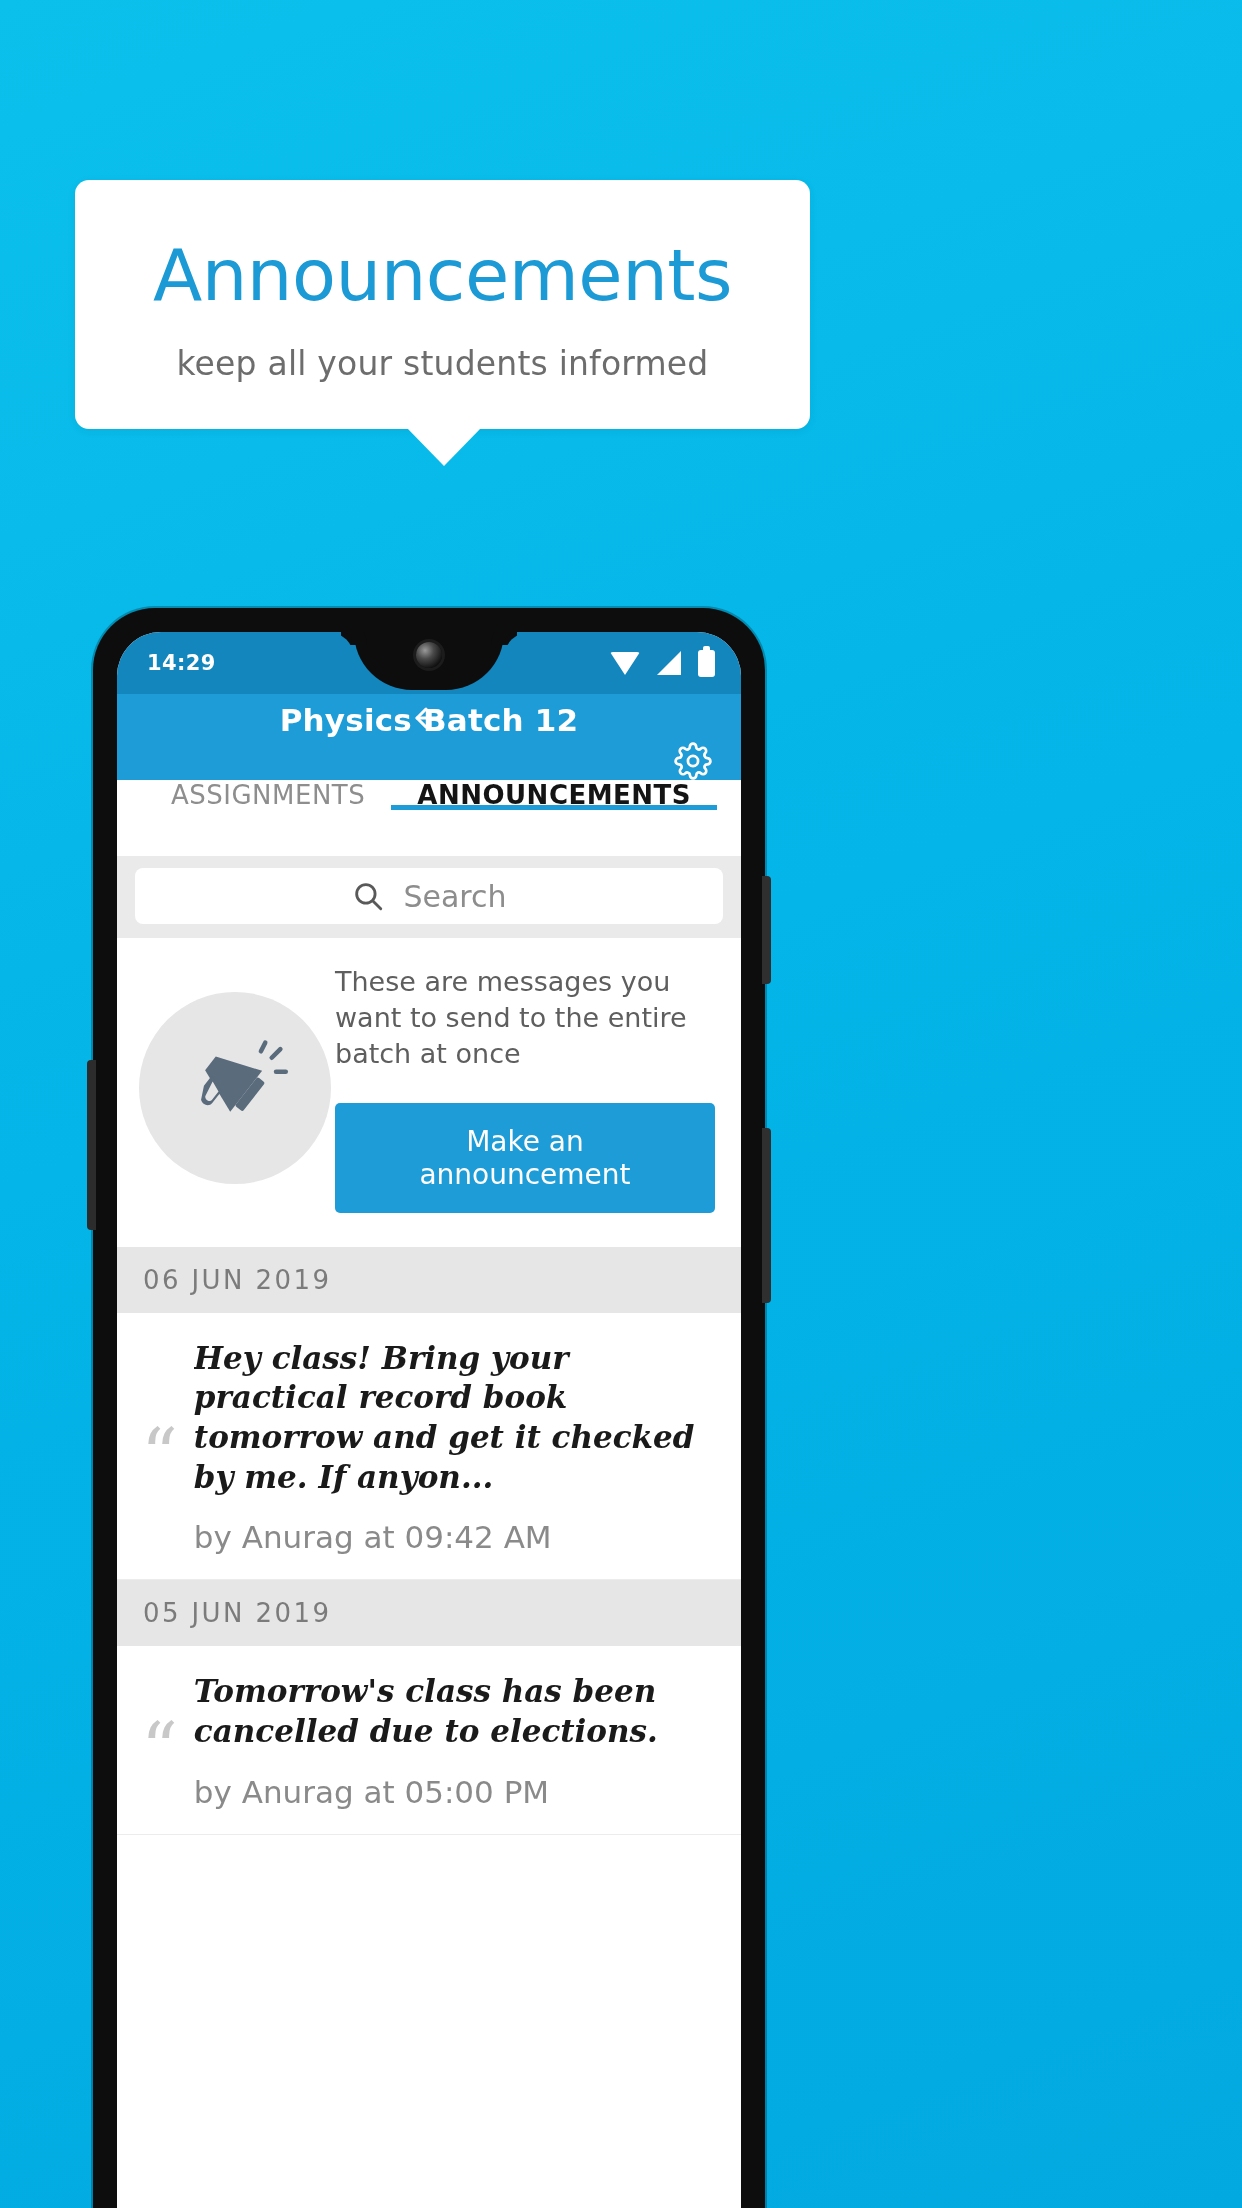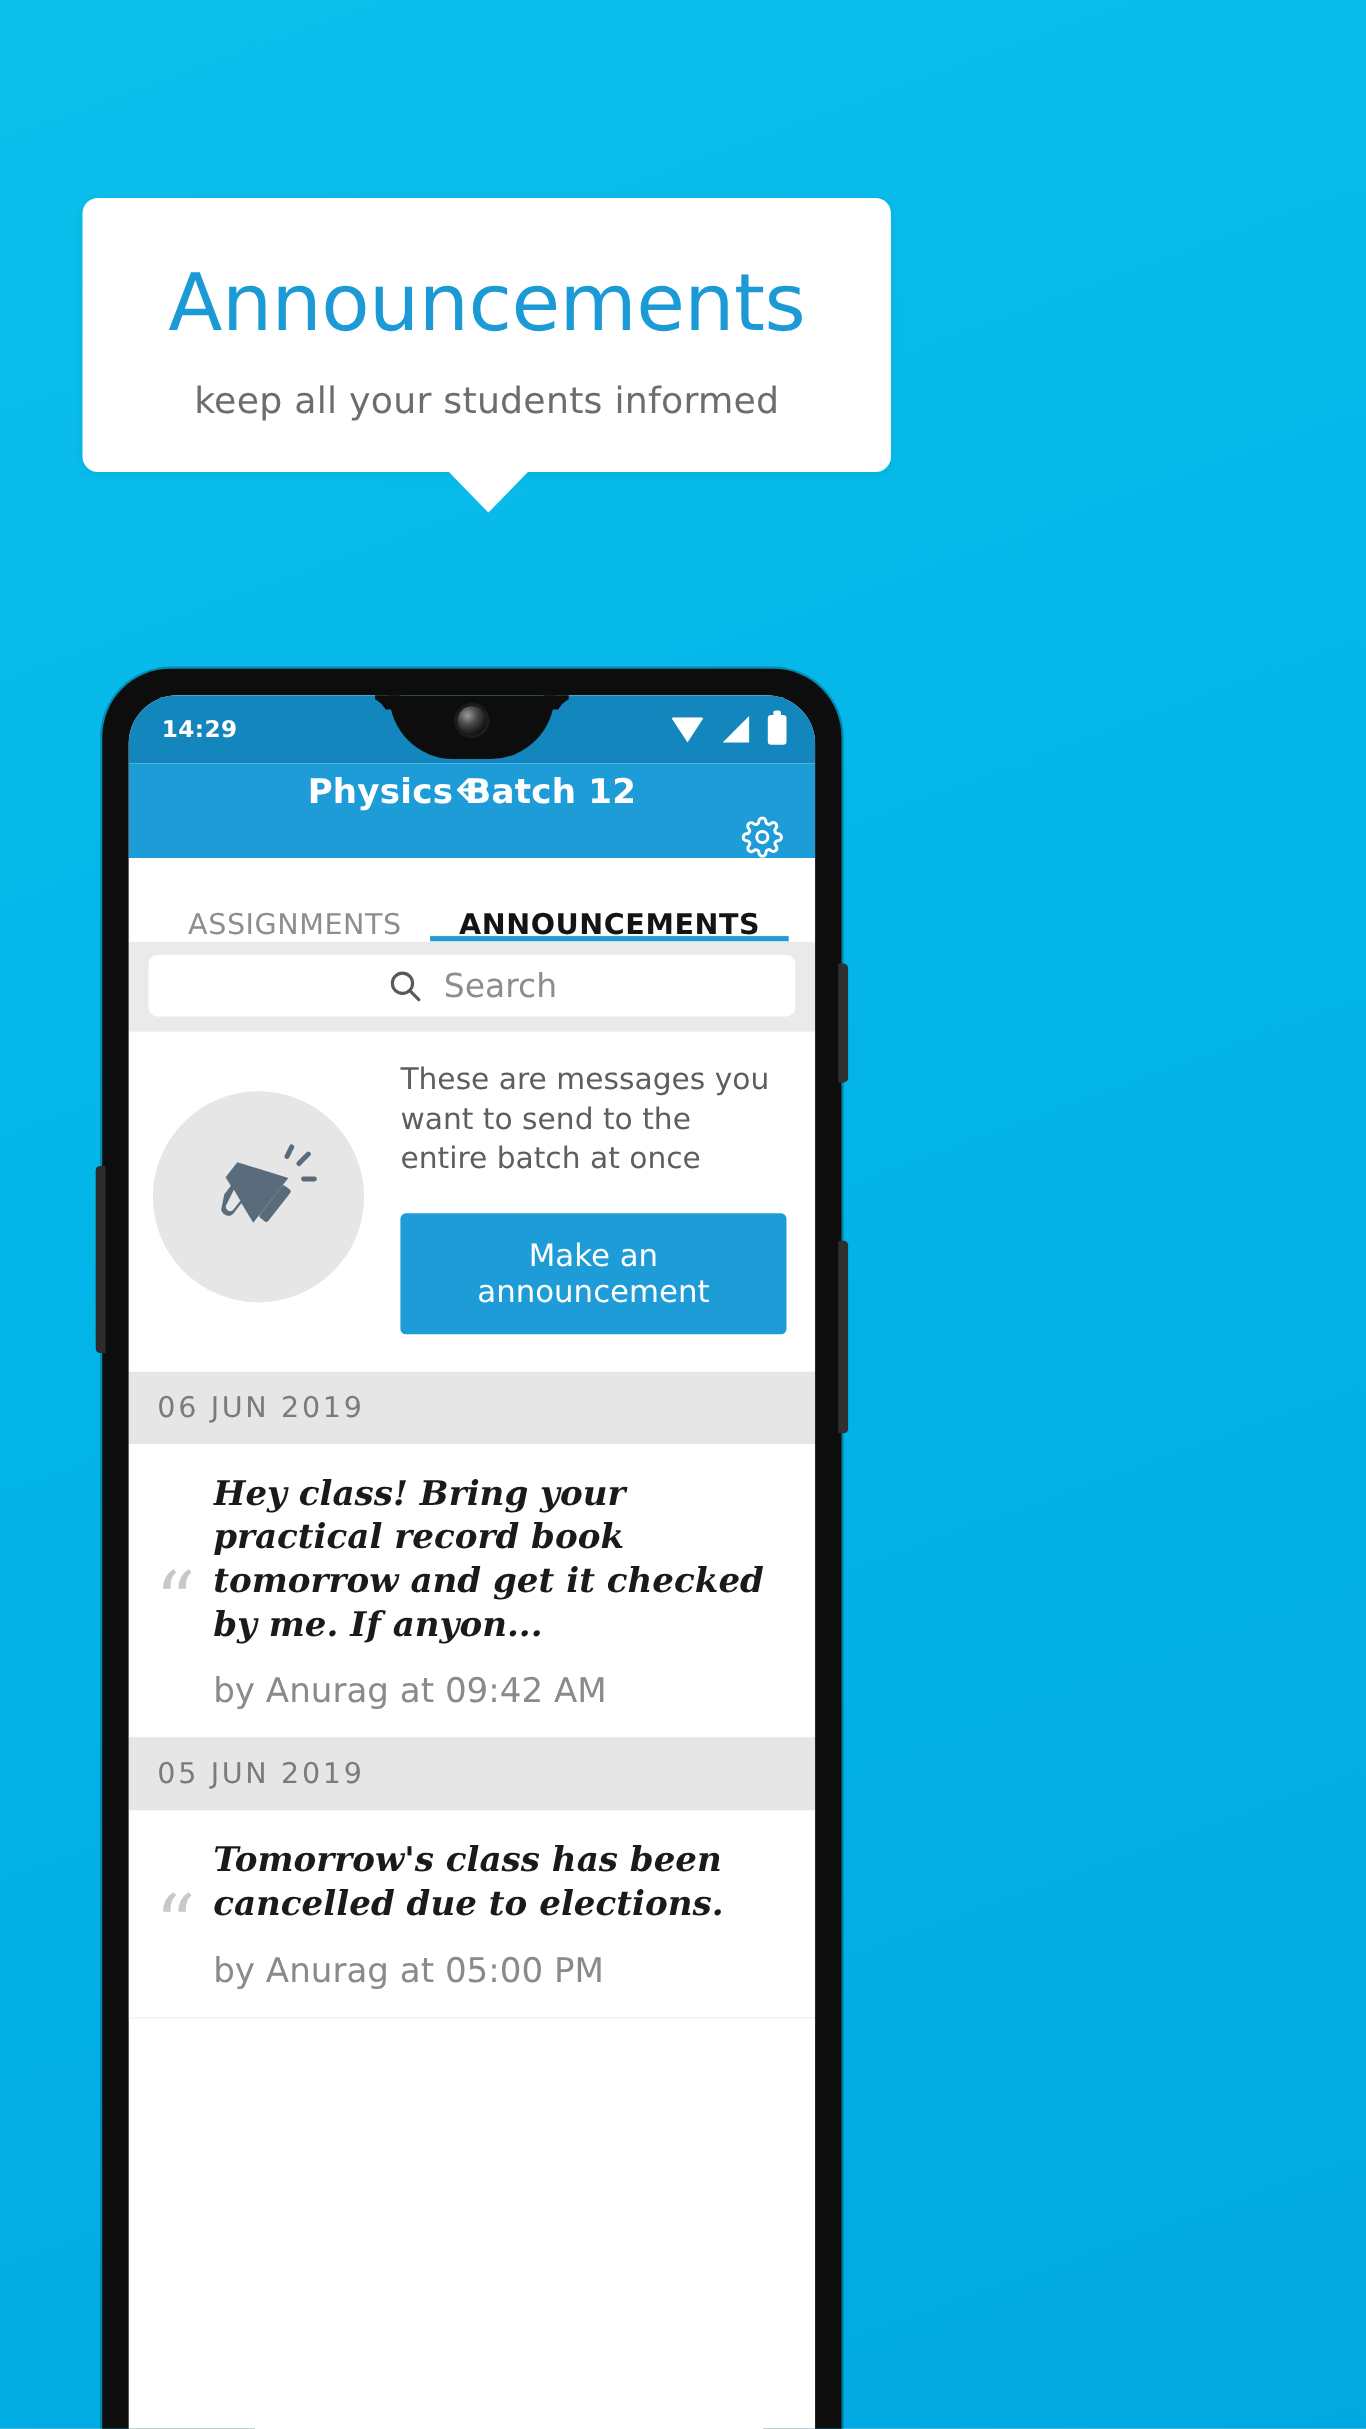--- a/index.html
+++ b/index.html
@@ -217,21 +217,21 @@
     display:flex; align-items:center; justify-content:center;
     color:#ffffff;
     z-index:2;
   }
 
   
   .tabbar {
     height:76px;
     background:#ffffff;
     display:flex;
-    align-items:flex-end;
+    align-items:flex-start;
     padding-left:28px;
     overflow:hidden;
     position:relative;
   }
   .tab {
     display:flex;
     align-items:center;
     padding:0 26px;
     font-size:26px;
     letter-spacing:0.5px;
@@ -273,21 +273,21 @@
     font-size:30px;
     font-weight:400;
   }
 
   
   .intro {
     background:#ffffff;
     display:flex;
     align-items:center;
     padding:26px 26px 34px 22px;
-    gap:33px;
+    gap:4px;
   }
   .intro-circle {
     width:192px; height:192px;
     border-radius:50%;
     background:#e6e6e6;
     display:flex;
     align-items:center;
     justify-content:center;
     flex:0 0 auto;
   }

